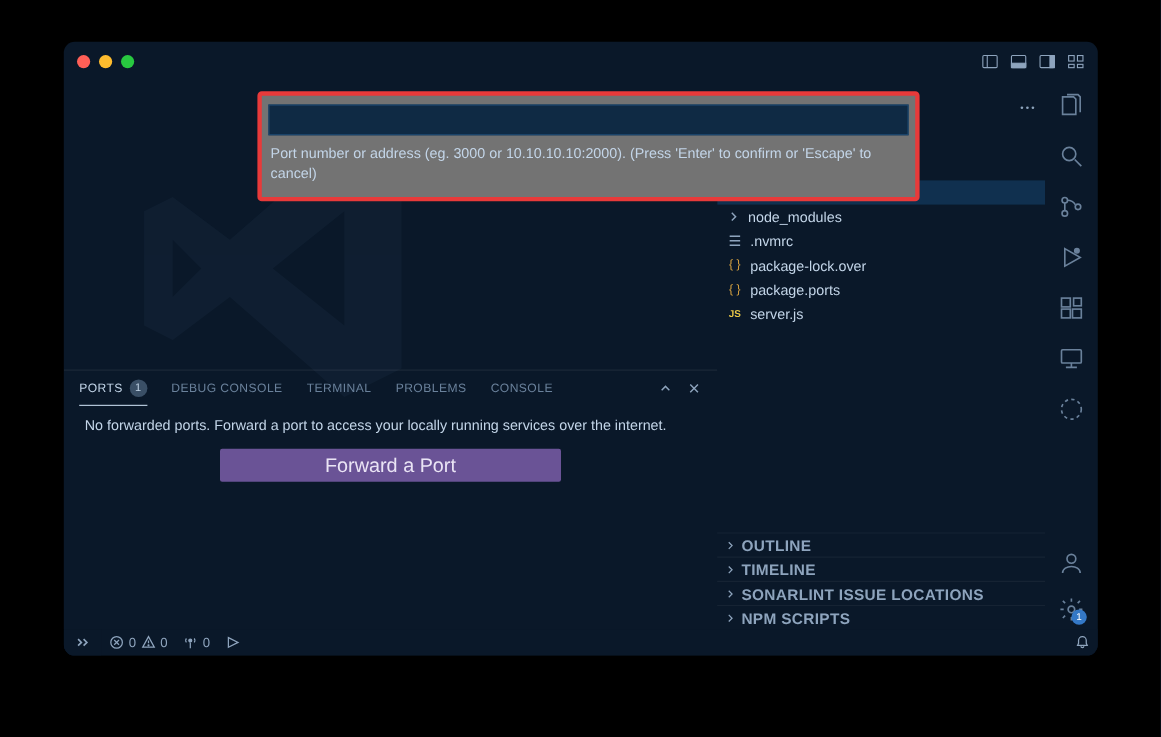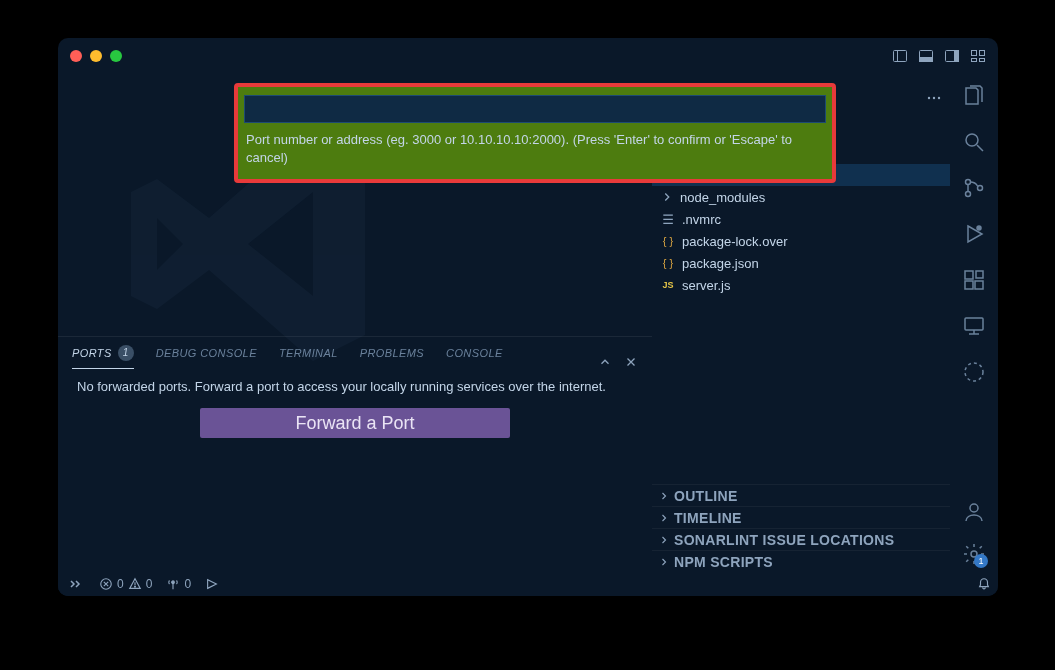--- a/index.html
+++ b/index.html
@@ -6,41 +6,41 @@
 body { background: #000; width: 1055px; height: 670px; overflow: hidden; font-family: -apple-system, BlinkMacSystemFont, 'Segoe UI', sans-serif; }
 .window { position: absolute; left: 58px; top: 38px; width: 940px; height: 558px; background: #0a1829; border-radius: 10px; overflow: hidden; box-shadow: 0 20px 60px rgba(0,0,0,0.6); }
 .titlebar { height: 36px; display: flex; align-items: center; padding: 0 12px; position: relative; }
 .traffic { display: flex; gap: 8px; }
 .tl { width: 12px; height: 12px; border-radius: 50%; }
 .red { background: #ff5f57; }
 .yellow { background: #febc2e; }
 .green { background: #28c840; }
 .top-icons { position: absolute; right: 12px; top: 10px; display: flex; gap: 10px; }
 .top-icons svg { width: 16px; height: 16px; }
-.cmd-overlay { position: absolute; left: 176px; top: 45px; width: 602px; z-index: 100; border: 4px solid #e83a3a; border-radius: 4px; background: #4d7c0f; padding: 2px 6px 8px 6px; }
+.cmd-overlay { position: absolute; left: 176px; top: 45px; width: 602px; z-index: 100; border: 4px solid #e83a3a; border-radius: 4px; background: #737373; padding: 2px 6px 8px 6px; }
 .cmd-input { width: 100%; height: 28px; background: #0f2a44; border: 1px solid #1d4a73; color: #c3d5e8; font-size: 13px; padding: 0 8px; outline: none; margin: 6px 0 4px 0; }
 .cmd-hint { color: #c3d5e8; font-size: 13px; padding: 4px 2px; line-height: 1.4; }
 .main { position: absolute; top: 36px; left: 0; right: 48px; bottom: 24px; display: flex; justify-content: space-between; }
 .editor-area { flex: 1; position: relative; }
 .vscode-bg { position: absolute; left: 20px; top: 40px; width: 340px; height: 260px; opacity: 0.08; }
 .sidebar-right { width: 298px; display: flex; flex-direction: column; }
 .explorer { flex: 1; overflow: hidden; }
 .explorer-item { display: flex; align-items: center; height: 22px; padding-left: 8px; font-size: 13px; color: #c3d5e8; cursor: pointer; gap: 6px; }
 .explorer-item.hl { background: #10304f; }
 .explorer-item svg { width: 14px; height: 14px; flex-shrink: 0; }
 .fi { width: 16px; display: inline-flex; justify-content: center; }
 .panel-sections { }
 .section-hdr { display: flex; align-items: center; height: 22px; padding-left: 6px; font-size: 14px; font-weight: 600; letter-spacing: 0.3px; color: #8ea4bd; cursor: pointer; gap: 4px; border-top: 1px solid rgba(255,255,255,0.05); }
 .activity-bar { position: absolute; right: 0; top: 36px; bottom: 24px; width: 48px; display: flex; flex-direction: column; align-items: center; padding-top: 10px; gap: 22px; }
 .activity-bar .ab-icon { width: 24px; height: 24px; color: #6a819b; cursor: pointer; position: relative; }
 .activity-bar .ab-icon svg { width: 24px; height: 24px; }
 .ab-bottom { margin-top: auto; margin-bottom: 6px; display: flex; flex-direction: column; align-items: center; gap: 18px; }
 .badge { position: absolute; bottom: -2px; right: -2px; background: #3478c6; color: #fff; font-size: 9px; min-width: 14px; height: 14px; border-radius: 7px; display: flex; align-items: center; justify-content: center; padding: 0 3px; }
 .panel { position: absolute; left: 0; right: 346px; bottom: 24px; height: 236px; border-top: 1px solid rgba(255,255,255,0.07); }
-.panel-tabs { height: 32px; display: flex; align-items: flex-end; padding: 0 14px; gap: 22px; font-size: 11px; letter-spacing: 0.4px; font-style: italic; }
+.panel-tabs { height: 32px; display: flex; align-items: center; padding: 0 14px; gap: 22px; font-size: 11px; letter-spacing: 0.4px; }
 .ptab { color: #6a819b; cursor: pointer; display: flex; align-items: center; gap: 6px; height: 32px; }
 .ptab.active { color: #c3d5e8; border-bottom: 1px solid #c3d5e8; }
 .ptab-badge { background: #3a4f66; color: #c3d5e8; font-size: 10px; min-width: 16px; height: 16px; border-radius: 8px; display: inline-flex; align-items: center; justify-content: center; padding: 0 4px; }
 .panel-actions { margin-left: auto; display: flex; gap: 12px; }
 .panel-actions svg { width: 14px; height: 14px; color: #8ea4bd; cursor: pointer; }
 .panel-body { padding: 10px 19px; color: #c3d5e8; font-size: 13px; }
 .fwd-btn { display: block; margin: 14px auto 0 auto; width: 310px; height: 30px; background: #6a5396; border: none; color: #eae4f5; font-size: 18px; cursor: pointer; border-radius: 2px; }
 .statusbar { position: absolute; left: 0; right: 0; bottom: 0; height: 24px; background: #0a1829; display: flex; align-items: center; font-size: 12px; color: #8ea4bd; }
 .sb-remote { background: #0a1829; width: 34px; height: 24px; display: flex; align-items: center; justify-content: center; }
 .sb-item { display: flex; align-items: center; gap: 4px; padding: 0 7px; cursor: pointer; height: 24px; }
@@ -113,21 +113,21 @@
         <div class="explorer-item">
           <span class="fi" style="color:#8ea4bd">☰</span>
           <span>.nvmrc</span>
         </div>
         <div class="explorer-item">
           <span class="fi" style="color:#d9a441;font-size:11px">{ }</span>
           <span>package-lock.over</span>
         </div>
         <div class="explorer-item">
           <span class="fi" style="color:#d9a441;font-size:11px">{ }</span>
-          <span>package.json</span>
+          <span>package.ports</span>
         </div>
         <div class="explorer-item">
           <span class="fi" style="color:#e6c547;font-size:9px;font-weight:bold">JS</span>
           <span>server.js</span>
         </div>
       </div>
       <div class="panel-sections">
         <div class="section-hdr">
           <svg width="12" height="12" viewBox="0 0 16 16" fill="none" stroke="#8ea4bd" stroke-width="1.5">
               <path d="M6 4l4 4-4 4"></path>

